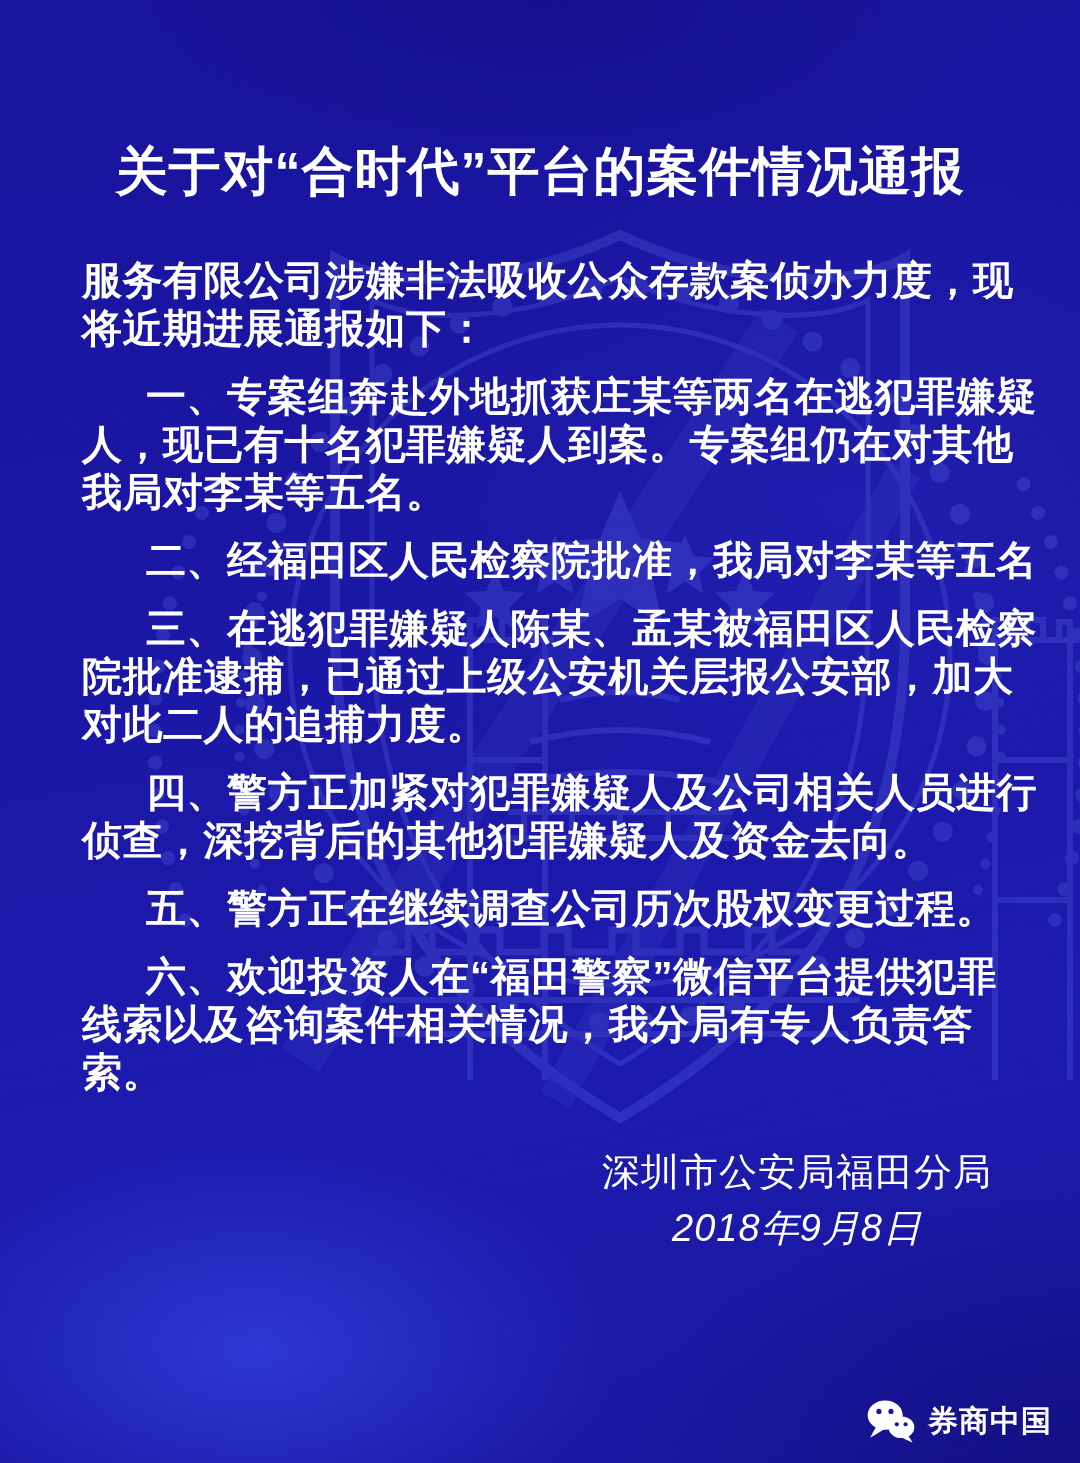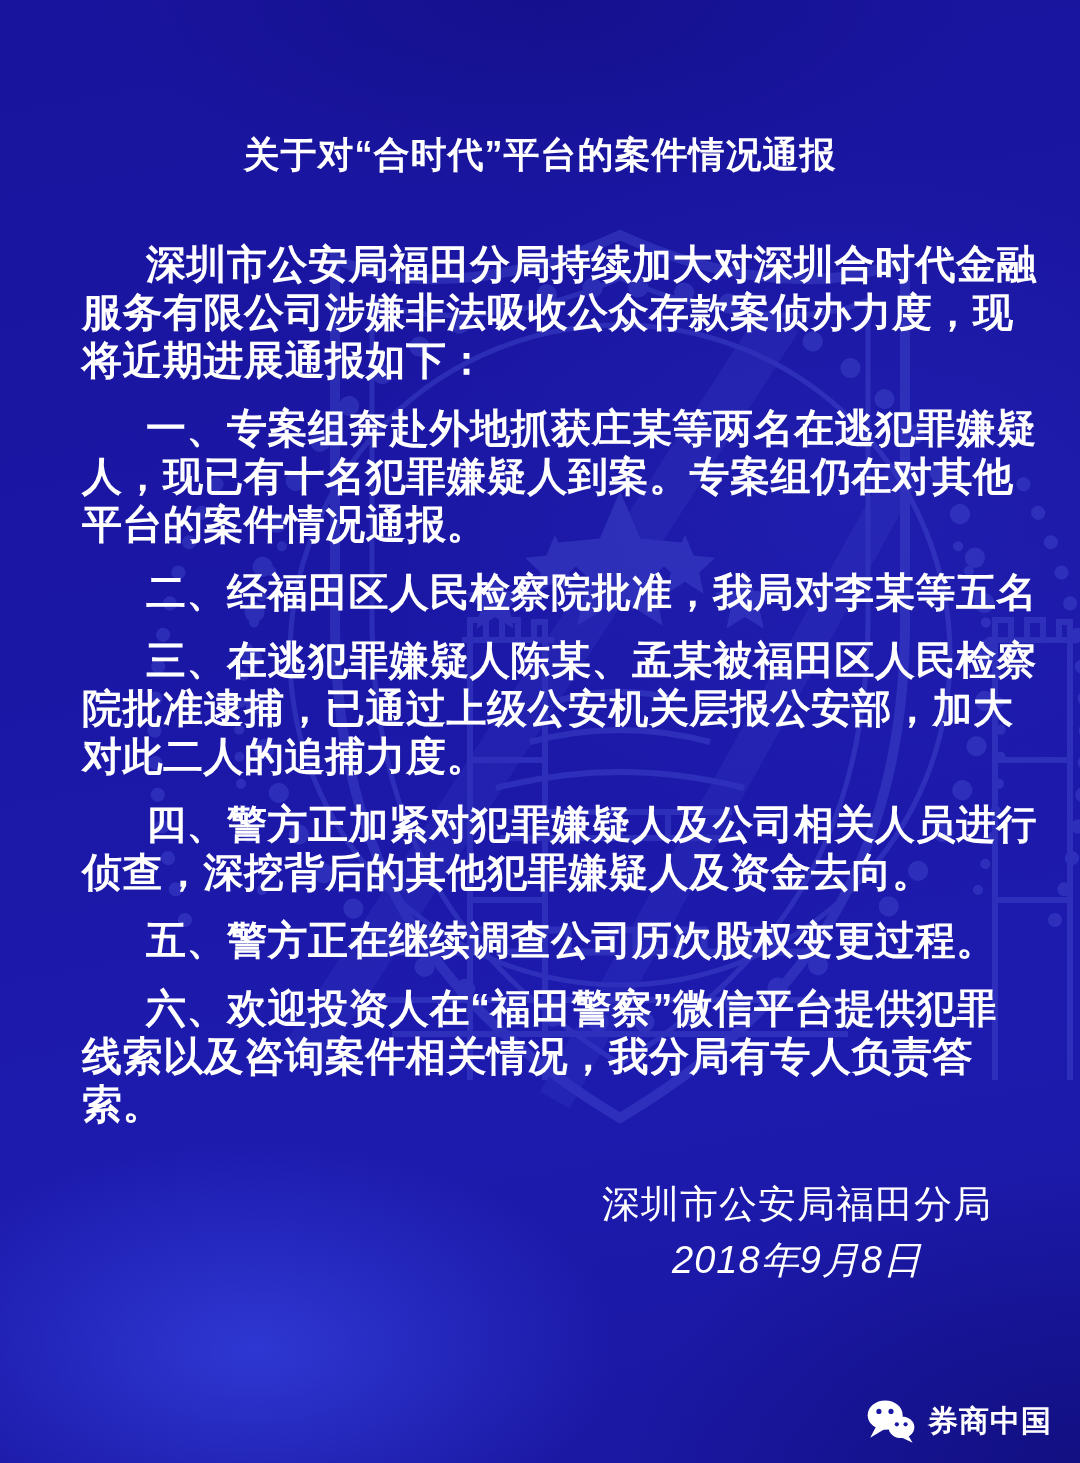--- a/index.html
+++ b/index.html
@@ -15,24 +15,24 @@
       radial-gradient(ellipse 650px 420px at 1080px 1463px, rgba(10,8,100,0.50), rgba(10,8,100,0) 70%),
       radial-gradient(ellipse 600px 260px at 540px 0px, rgba(12,10,110,0.35), rgba(12,10,110,0) 75%),
       linear-gradient(170deg, #19149d 0%, #1b17a5 40%, #1d1bae 72%, #1a17a0 100%);
   }
   .watermark{
     position:absolute;left:0;top:0;width:1080px;height:1463px;
     opacity:0.30;pointer-events:none;
   }
   .content{position:relative;z-index:2;}
   .title{
-    margin:0;
+    margin:16px;
     padding-top:122px;
     text-align:center;
-    font-size:36px;
+    font-size:52px;
     line-height:66px;
     font-weight:800;
     letter-spacing:1px;
   }
   .body{
     margin-top:52px;
     padding:0 60px 0 82px;
     font-size:40px;
     font-weight:600;
   }
@@ -96,29 +96,28 @@
     </g>
   </svg>
 
   <div class="content">
 
     <h1 class="title">关于对“合时代”平台的案件情况通报</h1>
 
     <div class="body">
 
       <div class="para">
-        <div class="line indent">深圳市公安局福田分局持续加大对深圳合时代金融</div>
         <div class="line">服务有限公司涉嫌非法吸收公众存款案侦办力度，现</div>
         <div class="line">将近期进展通报如下：</div>
       </div>
 
       <div class="para">
         <div class="line indent">一、专案组奔赴外地抓获庄某等两名在逃犯罪嫌疑</div>
         <div class="line">人，现已有十名犯罪嫌疑人到案。专案组仍在对其他</div>
-        <div class="line">平台的案件情况通报。</div>
+        <div class="line">我局对李某等五名。</div>
       </div>
 
       <div class="para">
         <div class="line indent">二、经福田区人民检察院批准，我局对李某等五名</div>
       </div>
 
       <div class="para">
         <div class="line indent">三、在逃犯罪嫌疑人陈某、孟某被福田区人民检察</div>
         <div class="line">院批准逮捕，已通过上级公安机关层报公安部，加大</div>
         <div class="line">对此二人的追捕力度。</div>

